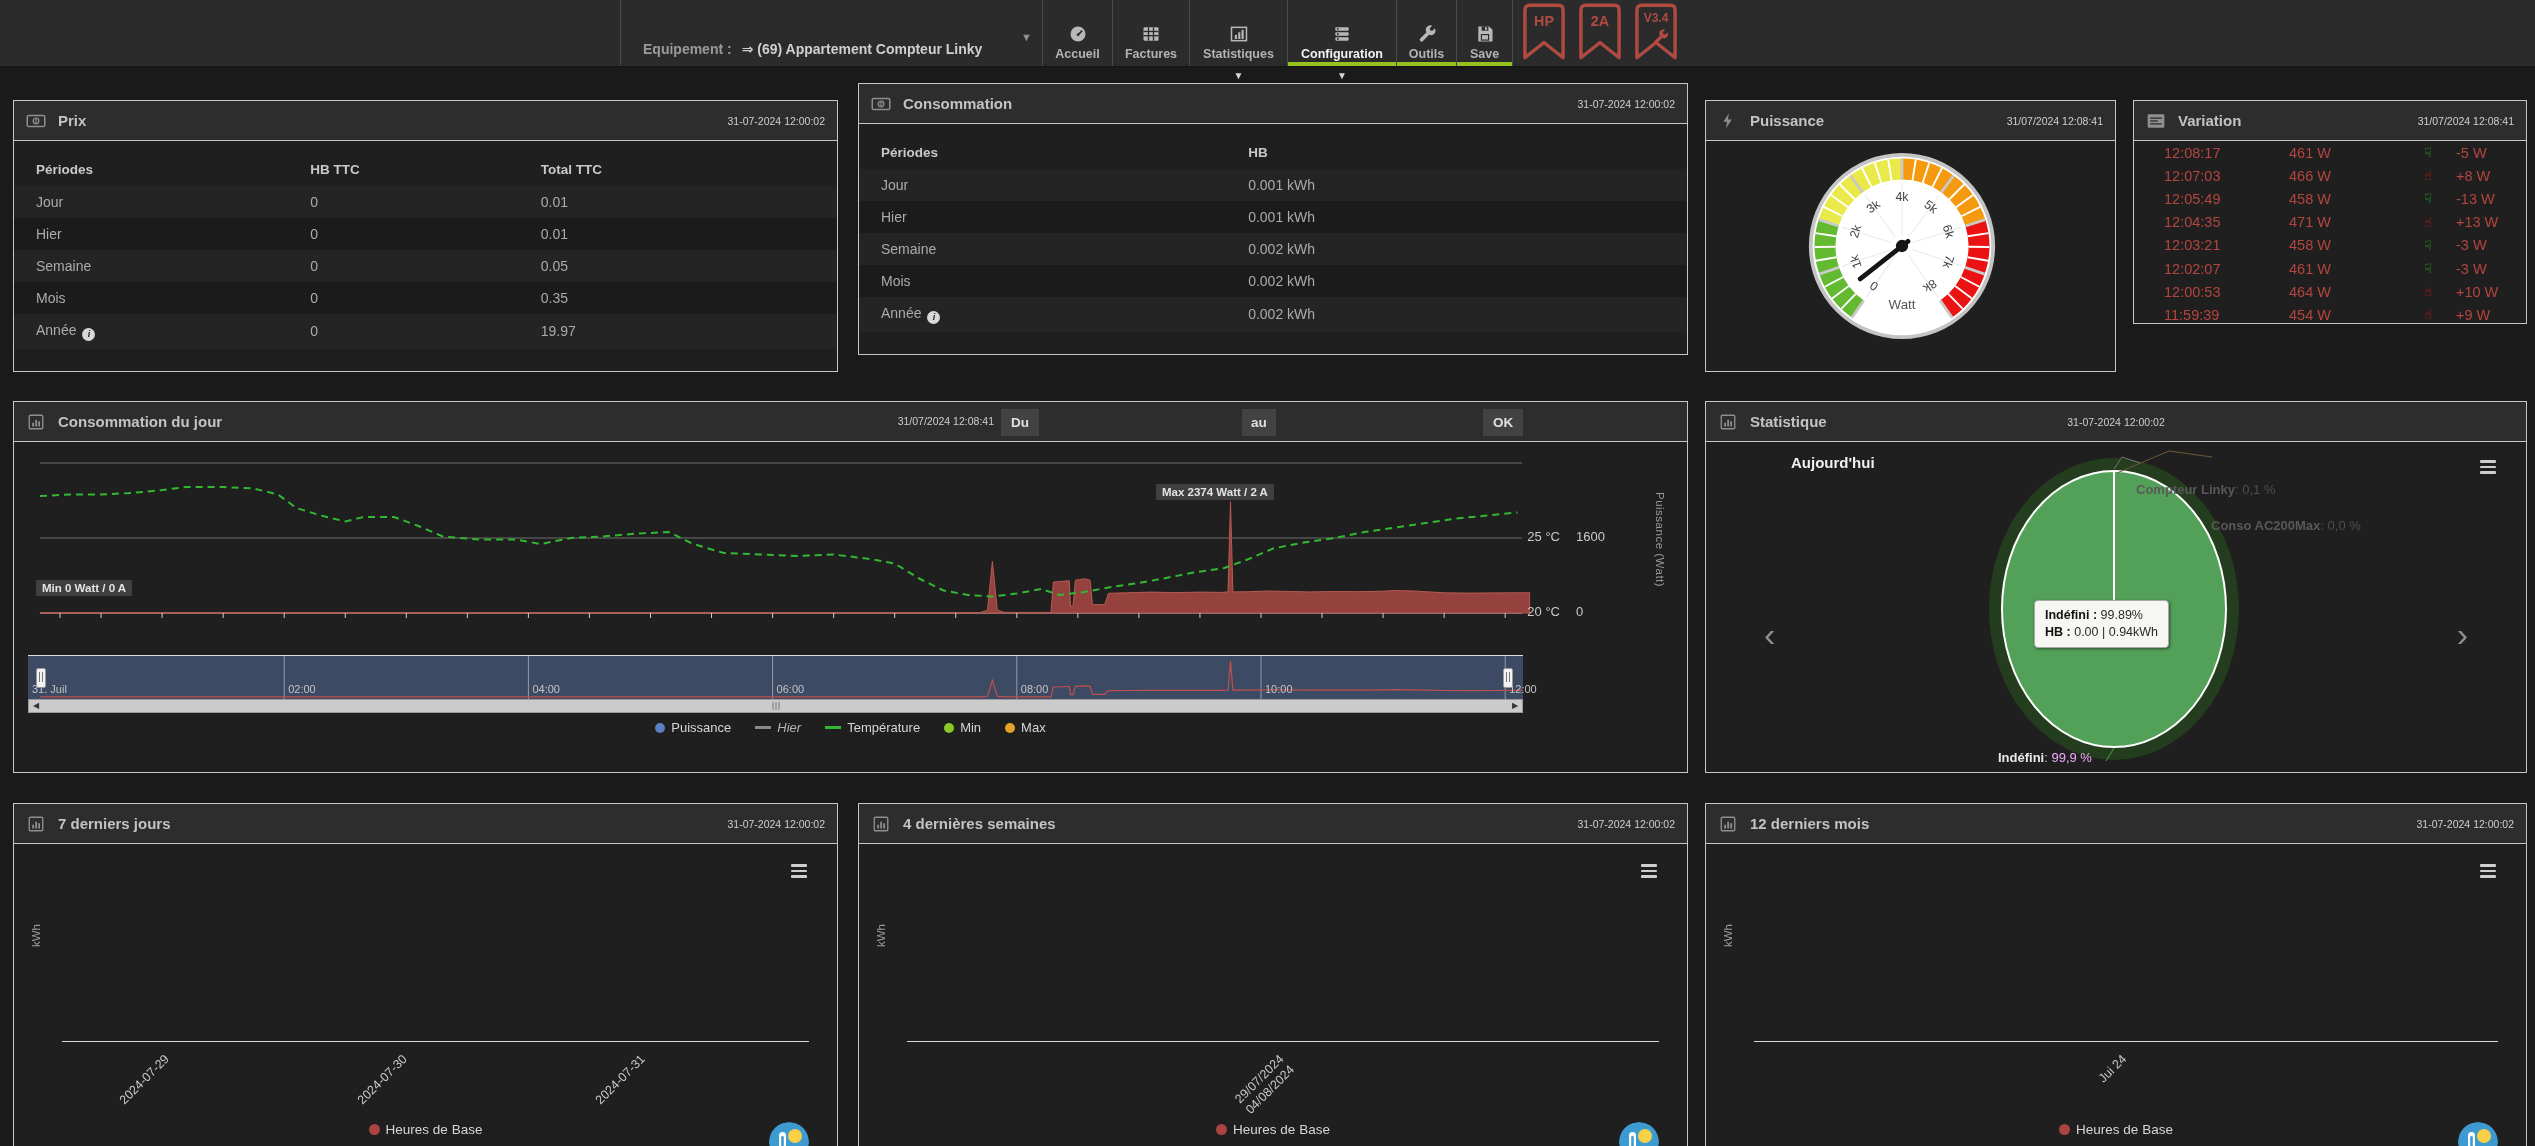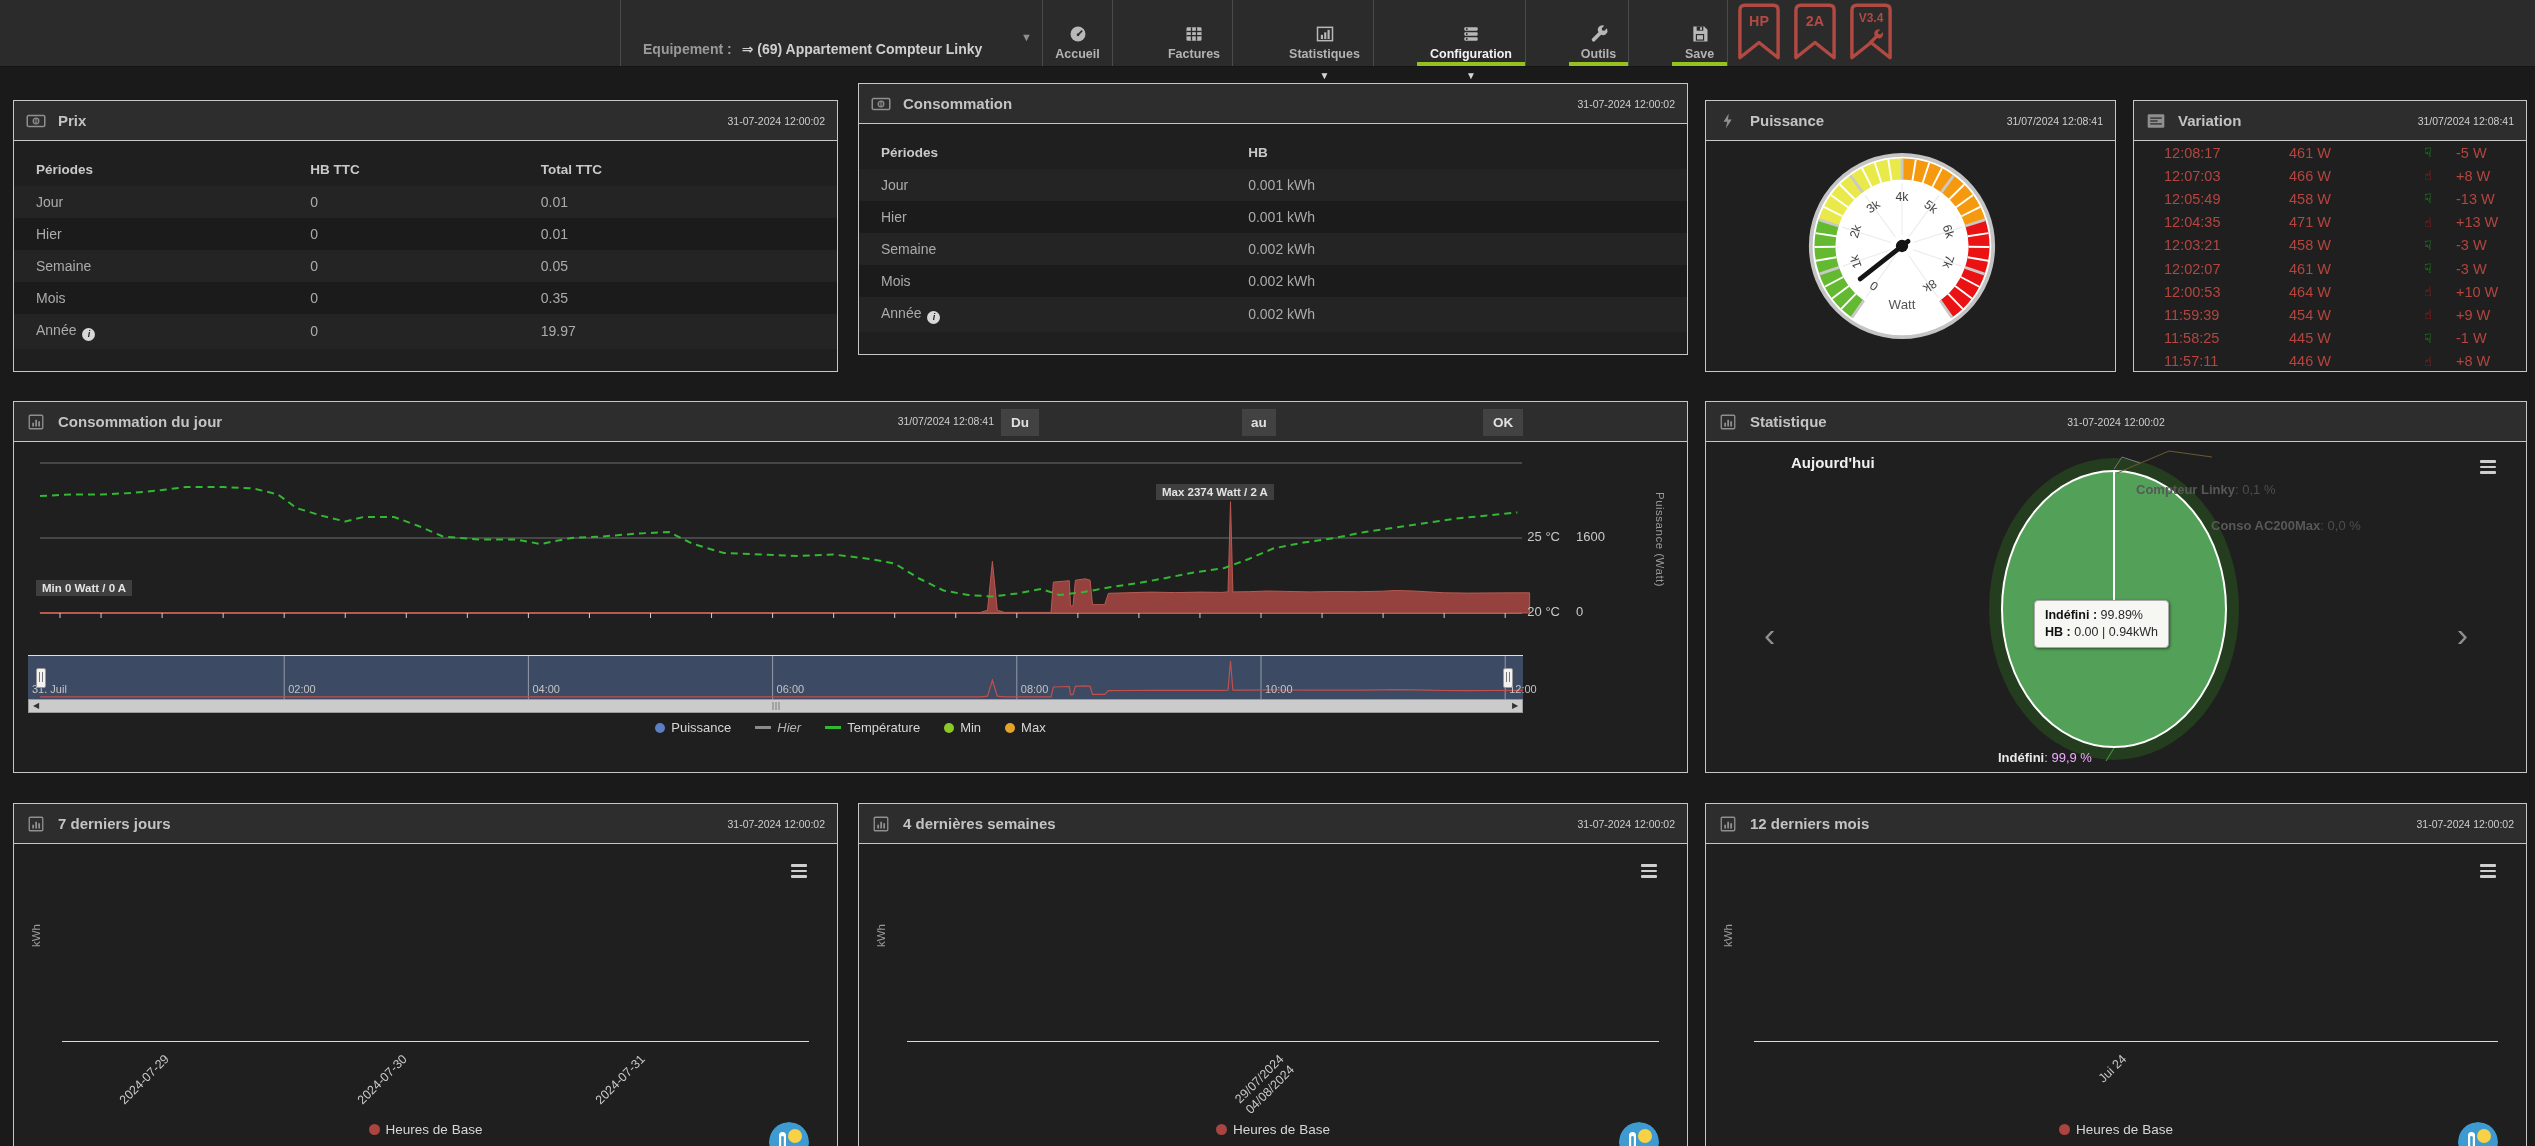--- a/index.html
+++ b/index.html
@@ -88,21 +88,21 @@
 
 <div id="app">
 
   <div id="topbar">
     <div class="tb-spacer"></div>
     <div id="equip-cell">
       <span id="equip-label">Equipement :</span>
       <span id="equip-value">⇒ (69) Appartement Compteur Linky</span>
       <span id="equip-caret">▼</span>
     </div>
-    <div id="nav-items" style="display:flex;gap:43px;">
+    <div id="nav-items" style="display:flex;">
         <div class="nav-item" style="width: 70px;">
           <span class="nicon">
             <svg viewBox="0 0 24 24" width="20" height="20">
               <circle cx="12" cy="12" r="9" fill="#b8b8b8"></circle>
               <line x1="12" y1="13" x2="17" y2="8" stroke="#2b2b2b" stroke-width="2"></line>
               <circle cx="12" cy="13" r="1.6" fill="#2b2b2b"></circle>
             </svg>
           </span>
           <span class="nav-label">Accueil</span>
         </div>
@@ -369,21 +369,21 @@
         <text x="30.1567920665427" y="-37.12867481764162" text-anchor="middle" font-size="13" fill="#444444" transform="rotate(36.25 30.1567920665427 -41.12867481764162)">5k</text>
         <text x="48.639564488159564" y="-11.335995774717938" text-anchor="middle" font-size="13" fill="#444444" transform="rotate(72.5 48.639564488159564 -15.335995774717938)">6k</text>
         <text x="48.29343660425039" y="20.39341273046124" text-anchor="middle" font-size="13" fill="#444444" transform="rotate(108.75 48.29343660425039 16.39341273046124)">7k</text>
         <text x="29.252398253903365" y="45.77675425873857" text-anchor="middle" font-size="13" fill="#444444" transform="rotate(145 29.252398253903365 41.77675425873857)">8k</text>
         <text x="0" y="66" text-anchor="middle" font-size="14" fill="#555555">Watt</text>
         <line x1="6.279184389862596" y1="-4.956999434951137" x2="-43.95429072903818" y2="34.69899604465796" stroke="#141414" stroke-width="5" stroke-linecap="round"></line>
         <circle cx="0" cy="0" r="6.5" fill="#141414"></circle>
       </svg>
   </div>
 
-  <div class="panel" id="p-var" style="left:2133px;top:100px;width:394px;height:272px;">
+  <div class="panel" id="p-var" style="left:2133px;top:100px;width:394px;height:224px;">
     <div class="phead">
       <span class="picon">
           <svg viewBox="0 0 24 20" width="20" height="16">
             <rect x="2" y="2" width="20" height="16" rx="1.5" fill="#8f8f8f"></rect>
             <g stroke="#2d2d2d" stroke-width="1.6">
               <line x1="5" y1="6.5" x2="19" y2="6.5"></line>
               <line x1="5" y1="10" x2="14" y2="10"></line>
               <line x1="5" y1="13.5" x2="19" y2="13.5"></line>
             </g>
           </svg>

